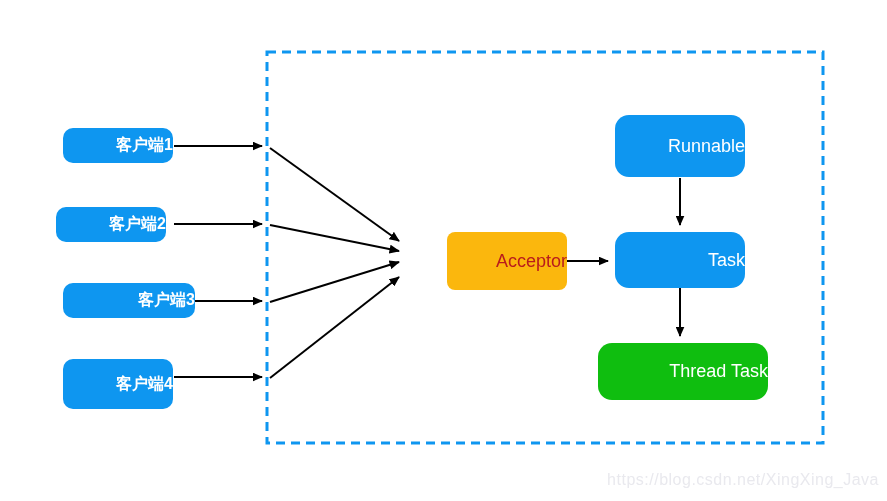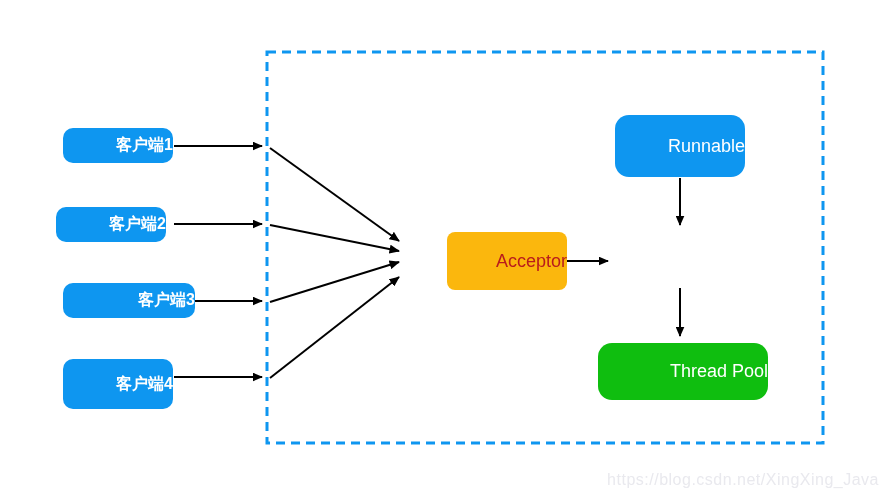--- a/index.html
+++ b/index.html
@@ -68,20 +68,23 @@
   </div>
 
   <div class="node node-orange" style="left:403px; top:232px; width:120px; height:58px;">
     <span>Acceptor</span>
   </div>
 
   <div class="node node-blue-lg" style="left:615px; top:115px; width:130px; height:62px;">
     <span>Runnable</span>
   </div>
 
+  <div class="node node-blue-lg" style="left:615px; top:232px; width:130px; height:56px;">
+    <span>Task</span>
+  </div>
 
   <div class="node node-green" style="left:598px; top:343px; width:170px; height:57px;">
-    <span>Thread Pool</span>
+    <span>Thread Task</span>
   </div>
 
   <div class="watermark">https://blog.csdn.net/XingXing_Java</div>
 
 </div>
 
 </body></html>

